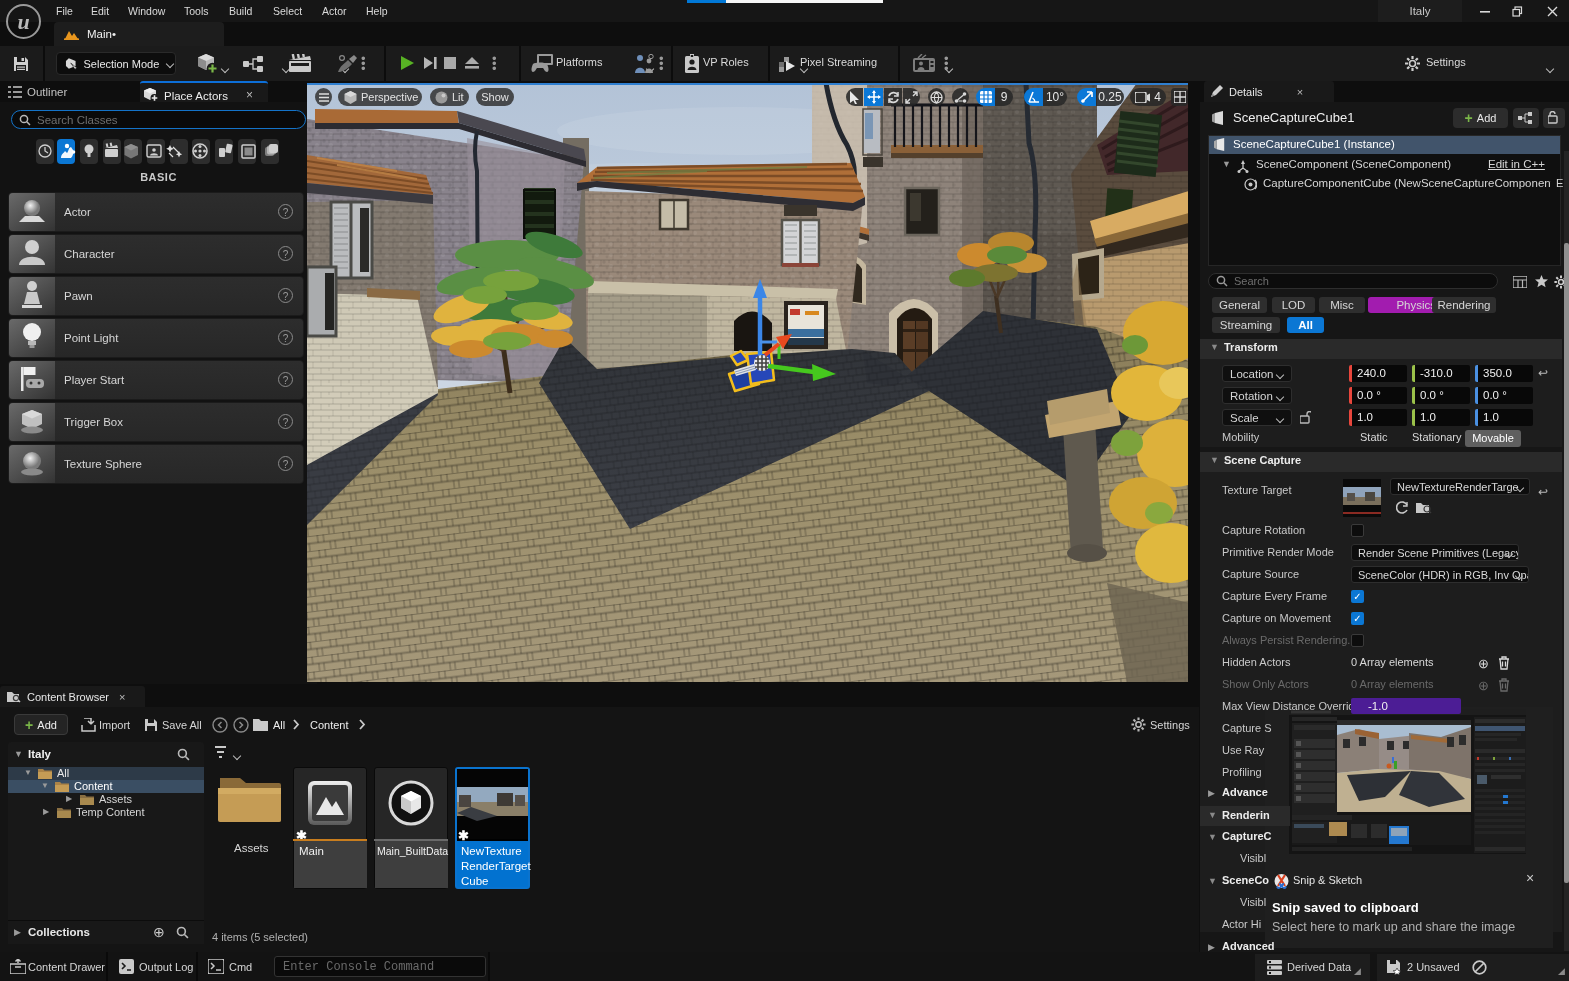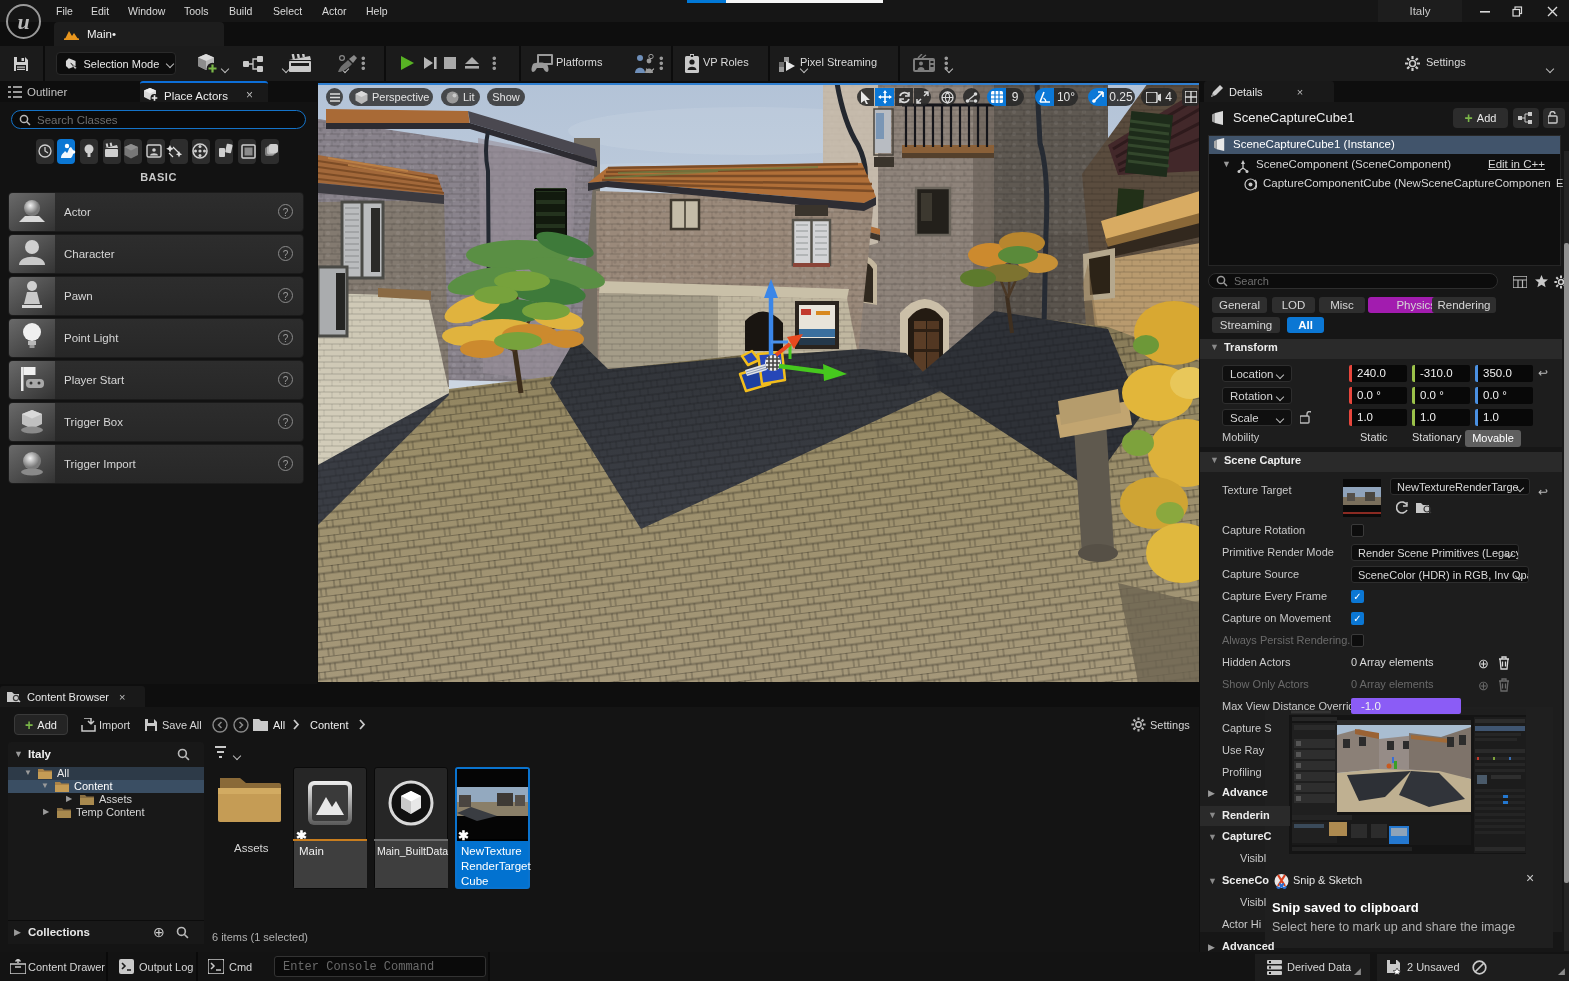--- a/index.html
+++ b/index.html
@@ -28,21 +28,21 @@
 #lp-tabs{position:absolute;left:0;top:81px;width:317px;height:21px;background:#0e0e0e}
 #placetab{position:absolute;left:140px;top:81px;width:128px;height:21px;background:#191919;border-top:2px solid #0d6fd8;border-radius:3px 3px 0 0;display:flex;align-items:flex-end}
 #searchclasses{position:absolute;left:11px;top:110px;width:295px;height:19px;background:#0a0a0a;border:1px solid #1473c8;border-radius:10px;display:flex;align-items:center;color:#6f6f6f;font-size:11.5px}
 .catbtn{position:absolute;top:139px;width:18px;height:25px;background:#2d2d2d;border-radius:4px}
 #basiclbl{position:absolute;left:0;top:171px;width:317px;text-align:center;font-size:11px;font-weight:bold;color:#c9c9c9;letter-spacing:.5px}
 .arow{position:absolute;left:8px;width:296px;height:40px;background:linear-gradient(#2d2d2d,#272727);border-radius:4px;border:1px solid #1b1b1b}
 .arow .ic{position:absolute;left:0;top:0;width:46px;height:38px;background:linear-gradient(145deg,#6a6a6a,#333);border-radius:4px 0 0 4px}
 .arow .nm{position:absolute;left:55px;top:13px;font-size:11.5px;color:#d6d6d6}
 .arow .q{position:absolute;right:10px;top:11px;width:15px;height:15px;border:1px solid #8a8a8a;border-radius:50%;color:#9a9a9a;font-size:10px;text-align:center;line-height:15px}
 
-#viewport{position:absolute;left:318px;top:83px;width:881px;height:599px;background:#4c1d95;overflow:hidden}
+#viewport{position:absolute;left:307px;top:83px;width:881px;height:599px;background:#4c1d95;overflow:hidden}
 .vpill{position:absolute;height:18px;background:rgba(55,55,55,.88);border-radius:9px;color:#e4e4e4;font-size:11px;display:flex;align-items:center;top:5px}
 .vtool{position:absolute;top:5px;height:18px;background:rgba(40,40,40,.88);display:flex;align-items:center;justify-content:center}
 
 #rightpanel{position:absolute;left:1200px;top:81px;width:369px;height:871px;background:#161616}
 
 #cbrowser{position:absolute;left:0;top:684px;width:1199px;height:268px;background:#141414}
 
 #statusbar{position:absolute;left:0;top:952px;width:1569px;height:29px;background:#131313}
 .ssep{position:absolute;top:952px;width:2px;height:29px;background:#0a0a0a}
 
@@ -385,21 +385,21 @@
         <span class="nm">Trigger Box</span>
         <div class="q">?</div>
       </div>
       <div class="arow" style="top:444px">
         <div class="ic">
           <svg width="46" height="38" viewBox="0 0 46 38">
             <circle cx="23" cy="16" r="9" fill="url(#gball)"></circle>
             <ellipse cx="23" cy="27" rx="11" ry="3.5" fill="#8a8a8a"></ellipse>
           </svg>
         </div>
-        <span class="nm">Trigger Import</span>
+        <span class="nm">Texture Sphere</span>
         <div class="q">?</div>
       </div>
     </div>
 </div>
 
 <div id="viewport">
 <svg width="881" height="599" viewBox="0 0 881 599">
 <defs>
 <linearGradient id="sky" x1="0" y1="0" x2="0" y2="1">
           <stop offset="0" stop-color="#b3c3d7"></stop>
@@ -898,21 +898,21 @@
   <svg class="abs" style="left:298px;top:575px" width="12" height="14" viewBox="0 0 12 14">
         <path d="M1 3 h10 M4 3 V1 h4 v2 M2 3 l1 10 h6 l1 -10 M4.5 5.5 v5 M7.5 5.5 v5" stroke="#d9d9d9" stroke-width="1.3" fill="none"></path>
       </svg>
       <span class="abs" style="left:22px;top:597px;color:#6a6a6a;width:146px;overflow:hidden;white-space:nowrap">Show Only Actors</span>
       <span class="abs" style="left:151px;top:597px;color:#6a6a6a">0 Array elements</span>
   <span class="abs" style="left:278px;top:597px;color:#6a6a6a;font-size:13px">⊕</span>
   <svg class="abs" style="left:298px;top:597px" width="12" height="14" viewBox="0 0 12 14">
         <path d="M1 3 h10 M4 3 V1 h4 v2 M2 3 l1 10 h6 l1 -10 M4.5 5.5 v5 M7.5 5.5 v5" stroke="#6a6a6a" stroke-width="1.3" fill="none"></path>
       </svg>
       <span class="abs" style="left:22px;top:619px;color:#c9c9c9;width:146px;overflow:hidden;white-space:nowrap">Max View Distance Override</span>
-      <div class="abs" style="left:151px;top:617px;width:110px;height:16px;background:#8b5cf6;border-radius:2px;color:#f0f0f0;font-size:11.5px;line-height:16px;padding-left:10px">-1.0</div>
+      <div class="abs" style="left:151px;top:617px;width:110px;height:16px;background:#4c1d95;border-radius:2px;color:#f0f0f0;font-size:11.5px;line-height:16px;padding-left:17px">-1.0</div>
       <span class="abs" style="left:22px;top:641px;color:#c9c9c9;width:146px;overflow:hidden;white-space:nowrap">Capture S</span>
       <span class="abs" style="left:22px;top:663px;color:#c9c9c9;width:146px;overflow:hidden;white-space:nowrap">Use Ray</span>
       <span class="abs" style="left:22px;top:685px;color:#c9c9c9;width:146px;overflow:hidden;white-space:nowrap">Profiling</span>
       <div class="abs" style="left:143px;top:398px;width:38px;height:38px;background:#000"></div>
 <svg class="abs" style="left:143px;top:398px" width="38" height="38" viewBox="0 0 38 38">
         <rect width="38" height="38" fill="#0a0a0a"></rect>
         <rect x="0" y="8" width="38" height="14" fill="#8fa3bb"></rect>
         <rect x="0" y="18" width="38" height="8" fill="#7a6f5c"></rect>
         <rect x="4" y="14" width="8" height="8" fill="#55504a"></rect>
         <rect x="22" y="13" width="10" height="9" fill="#4a463f"></rect>
@@ -1088,21 +1088,21 @@
       <rect x="0" y="18" width="71" height="22" fill="#93a9bf"></rect>
       <rect x="0" y="33" width="71" height="14" fill="#8a7f68"></rect>
       <rect x="2" y="26" width="12" height="12" fill="#4a4540"></rect>
       <rect x="40" y="24" width="16" height="13" fill="#3e3a35"></rect>
       <rect x="58" y="26" width="10" height="11" fill="#55504a"></rect>
       <path d="M14 38 L40 47 L20 52 L0 44 Z" fill="#3a3d42"></path>
     </svg>
 <span class="abs" style="left:458px;top:144px;color:#fff;font-size:13px;font-weight:bold">✱</span>
 <div class="abs" style="left:457px;top:157px;width:71px;height:46px;background:#0272d0"></div>
 <div class="abs" style="left:461px;top:160px;color:#fff;font-size:11.5px;line-height:15px">NewTexture<br>RenderTarget<br>Cube</div>
-<span class="abs" style="left:212px;top:247px;color:#b0b0b0">6 items (1 selected)</span>
+<span class="abs" style="left:212px;top:247px;color:#b0b0b0">4 items (5 selected)</span>
 </div>
 <div id="statusbar"></div>
 <div id="statusbar-items">
 <div class="ssep" style="left:106px"></div>
 <div class="ssep" style="left:196px"></div>
 <div class="ssep" style="left:488px"></div>
 <div class="abs" style="left:1255px;top:954px;width:115px;height:27px;background:#1d1d1d"></div>
 <div class="abs" style="left:1377px;top:954px;width:192px;height:27px;background:#1d1d1d"></div>
 <svg class="abs" style="left:10px;top:959px" width="16" height="15" viewBox="0 0 16 15">
       <path d="M0 5 h16 v10 h-16 z" fill="none" stroke="#c9c9c9" stroke-width="1.5"></path>

